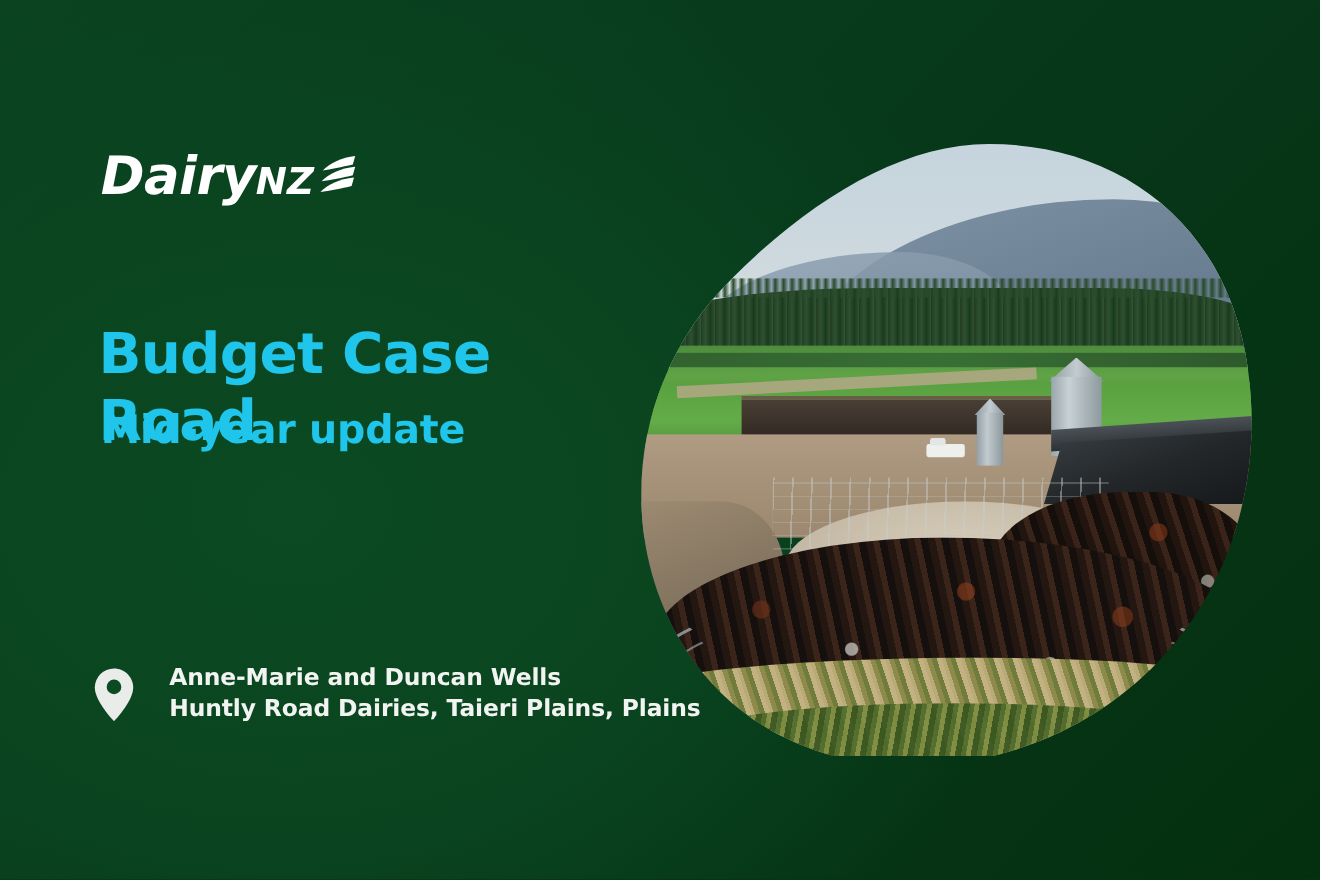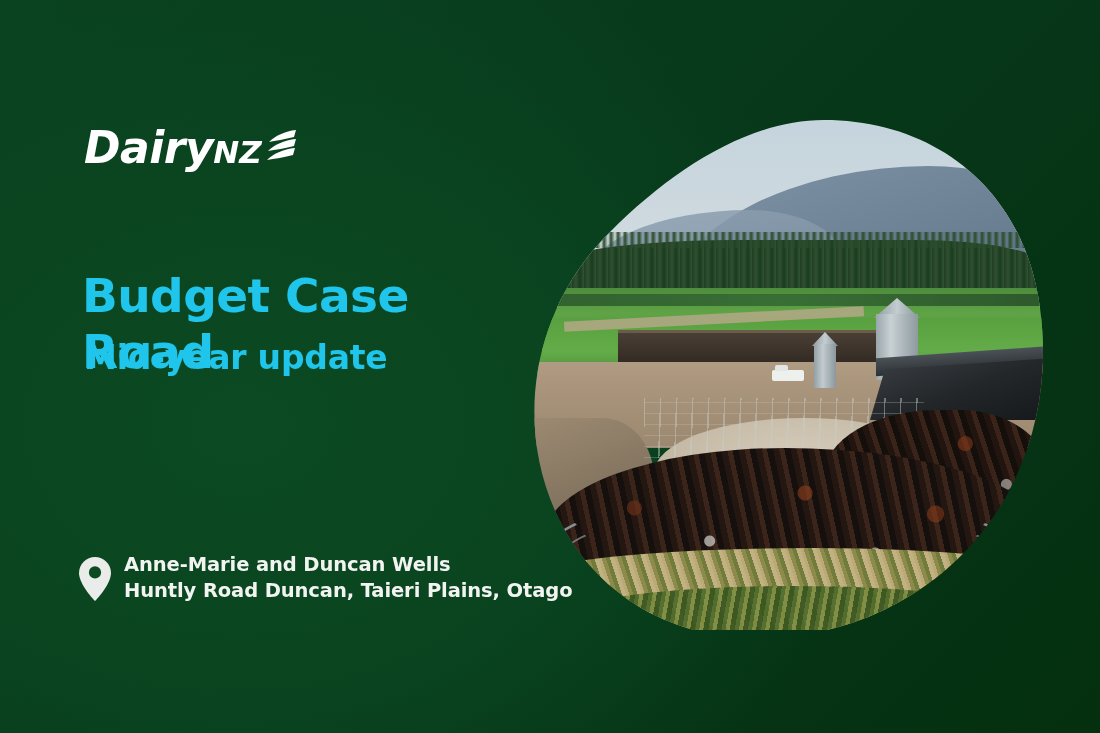--- a/index.html
+++ b/index.html
@@ -94,21 +94,21 @@
     display: flex;
     align-items: flex-start;
   }
   .pin-icon {
     width: 34px;
     height: 46px;
     flex: 0 0 34px;
     margin-top: 4px;
   }
   .location-text {
-    margin-left: 12px;
+    margin-left: 29px;
     color: #f2f4f1;
     font-size: 19.5px;
     line-height: 26px;
     font-weight: bold;
     letter-spacing: -0.1px;
     font-family: "DejaVu Sans", sans-serif;
   }
   .location-text div { white-space: nowrap; }
 
   
@@ -328,21 +328,21 @@
 
     <div class="location">
       <span class="pin-icon">
         <svg width="34" height="46" viewBox="0 0 34 46" aria-hidden="true">
           <path d="M17 1 C8.2 1 1 8.1 1 16.9 C1 28.5 17 45 17 45 C17 45 33 28.5 33 16.9 C33 8.1 25.8 1 17 1 Z" fill="#e9ece8"></path>
           <circle cx="17" cy="16.4" r="6.1" fill="#0c4a22"></circle>
         </svg>
       </span>
       <div class="location-text">
         <div>Anne-Marie and Duncan Wells</div>
-        <div>Huntly Road Duncan, Taieri Plains, Otago</div>
+        <div>Huntly Road Dairies, Taieri Plains, Plains</div>
       </div>
     </div>
   </div>
 
   <div class="photo-wrap">
     <div class="photo">
       <div class="ph-sky"></div>
       <div class="ph-hill-far"></div>
       <div class="ph-hill-far2"></div>
       <div class="ph-trees"></div>

